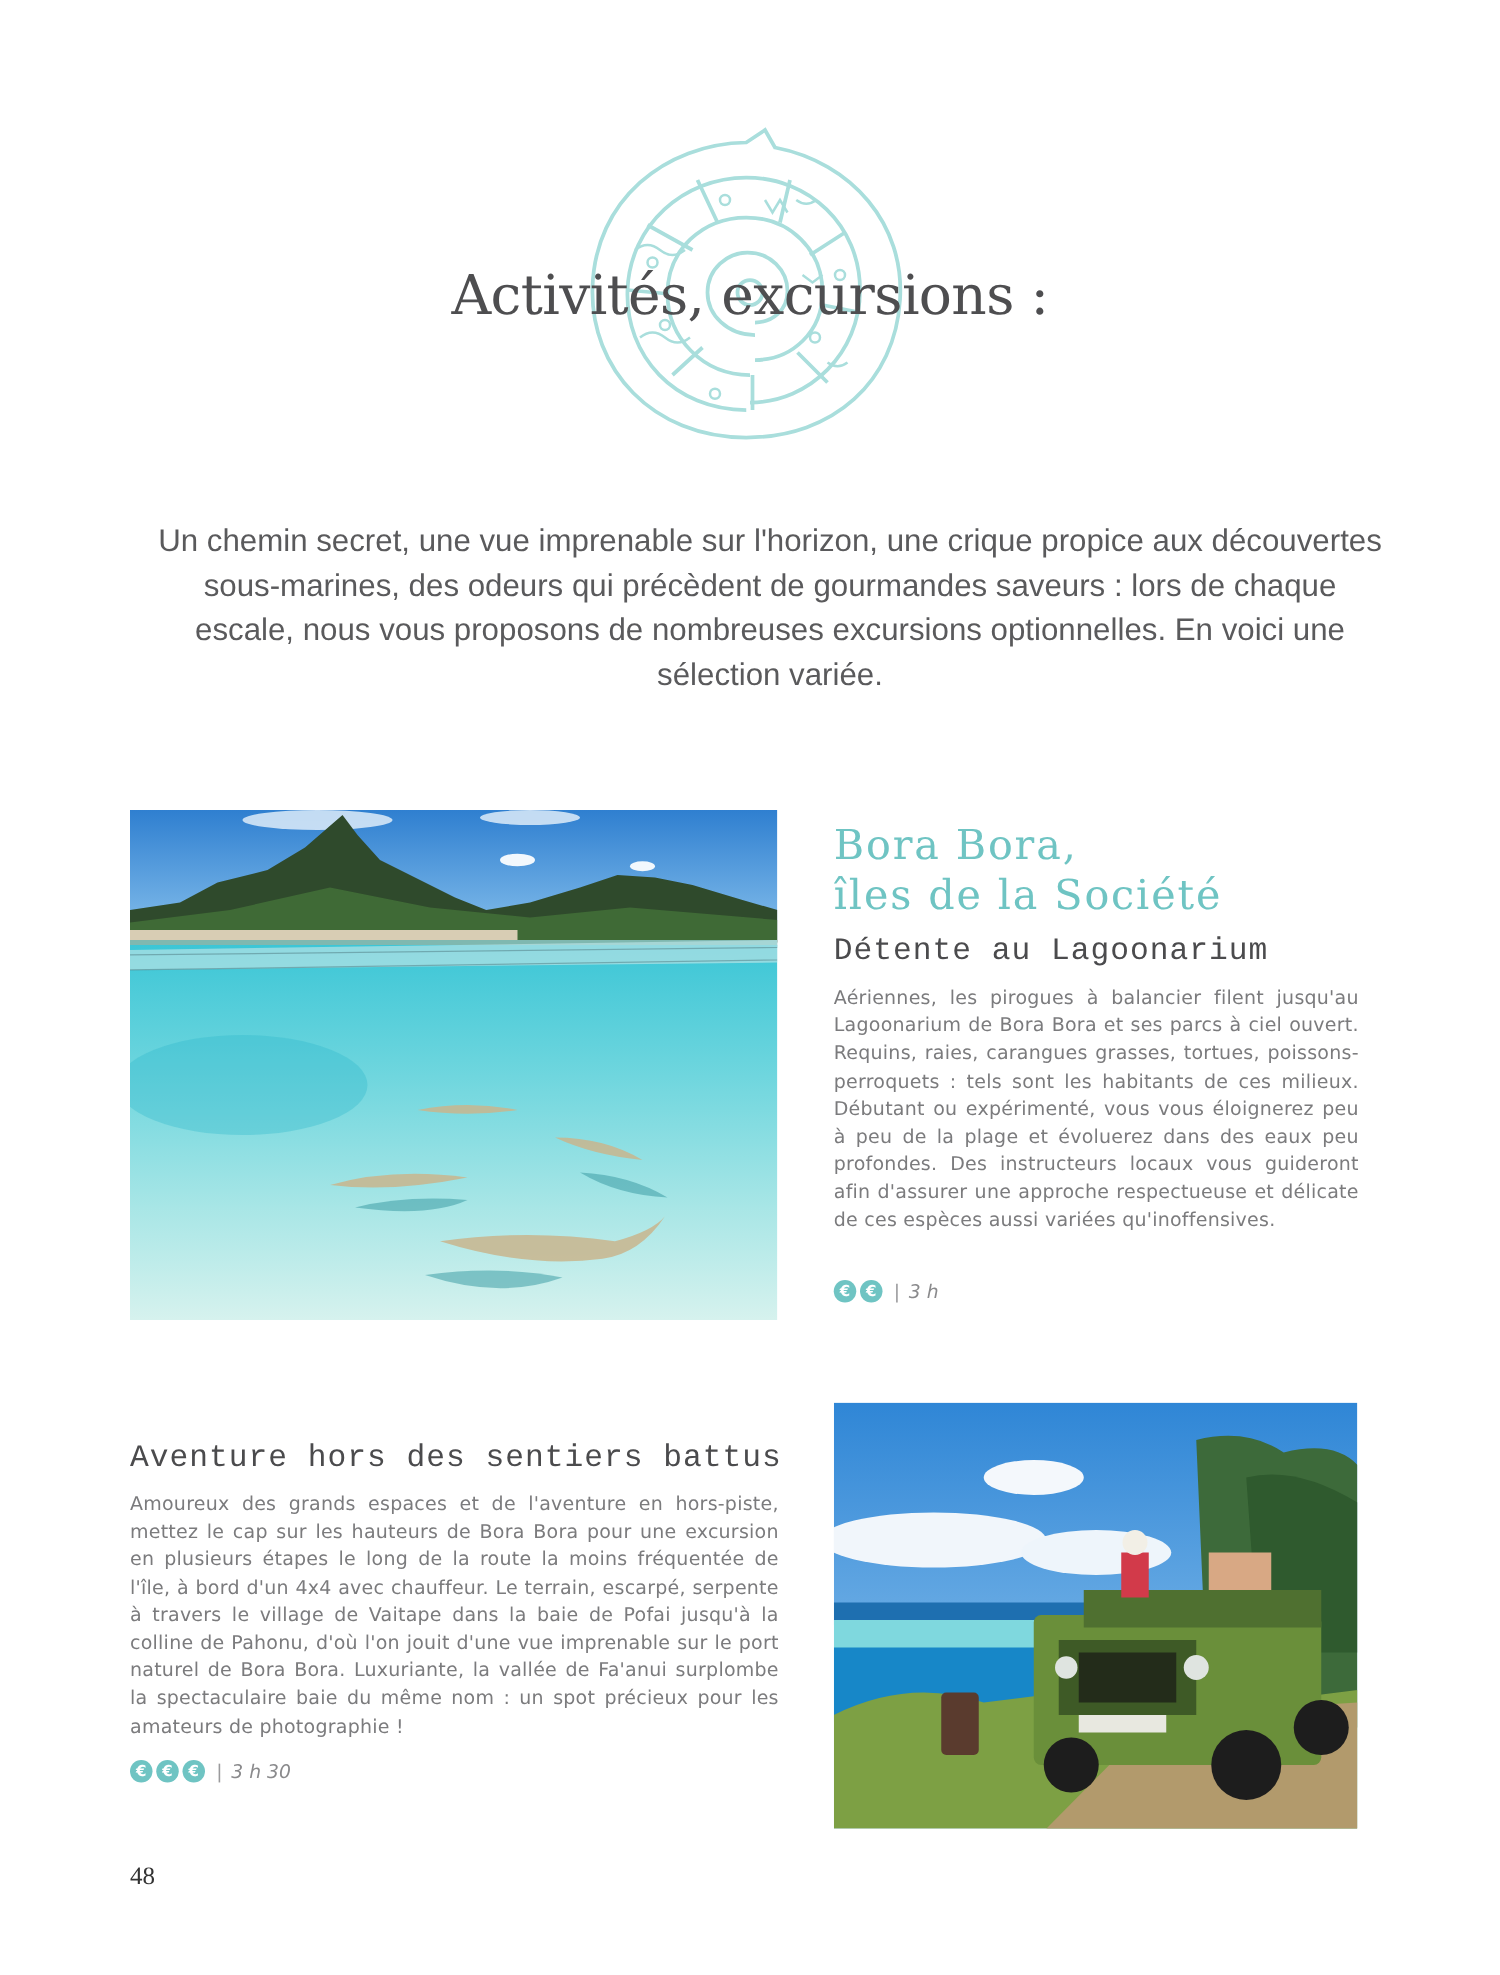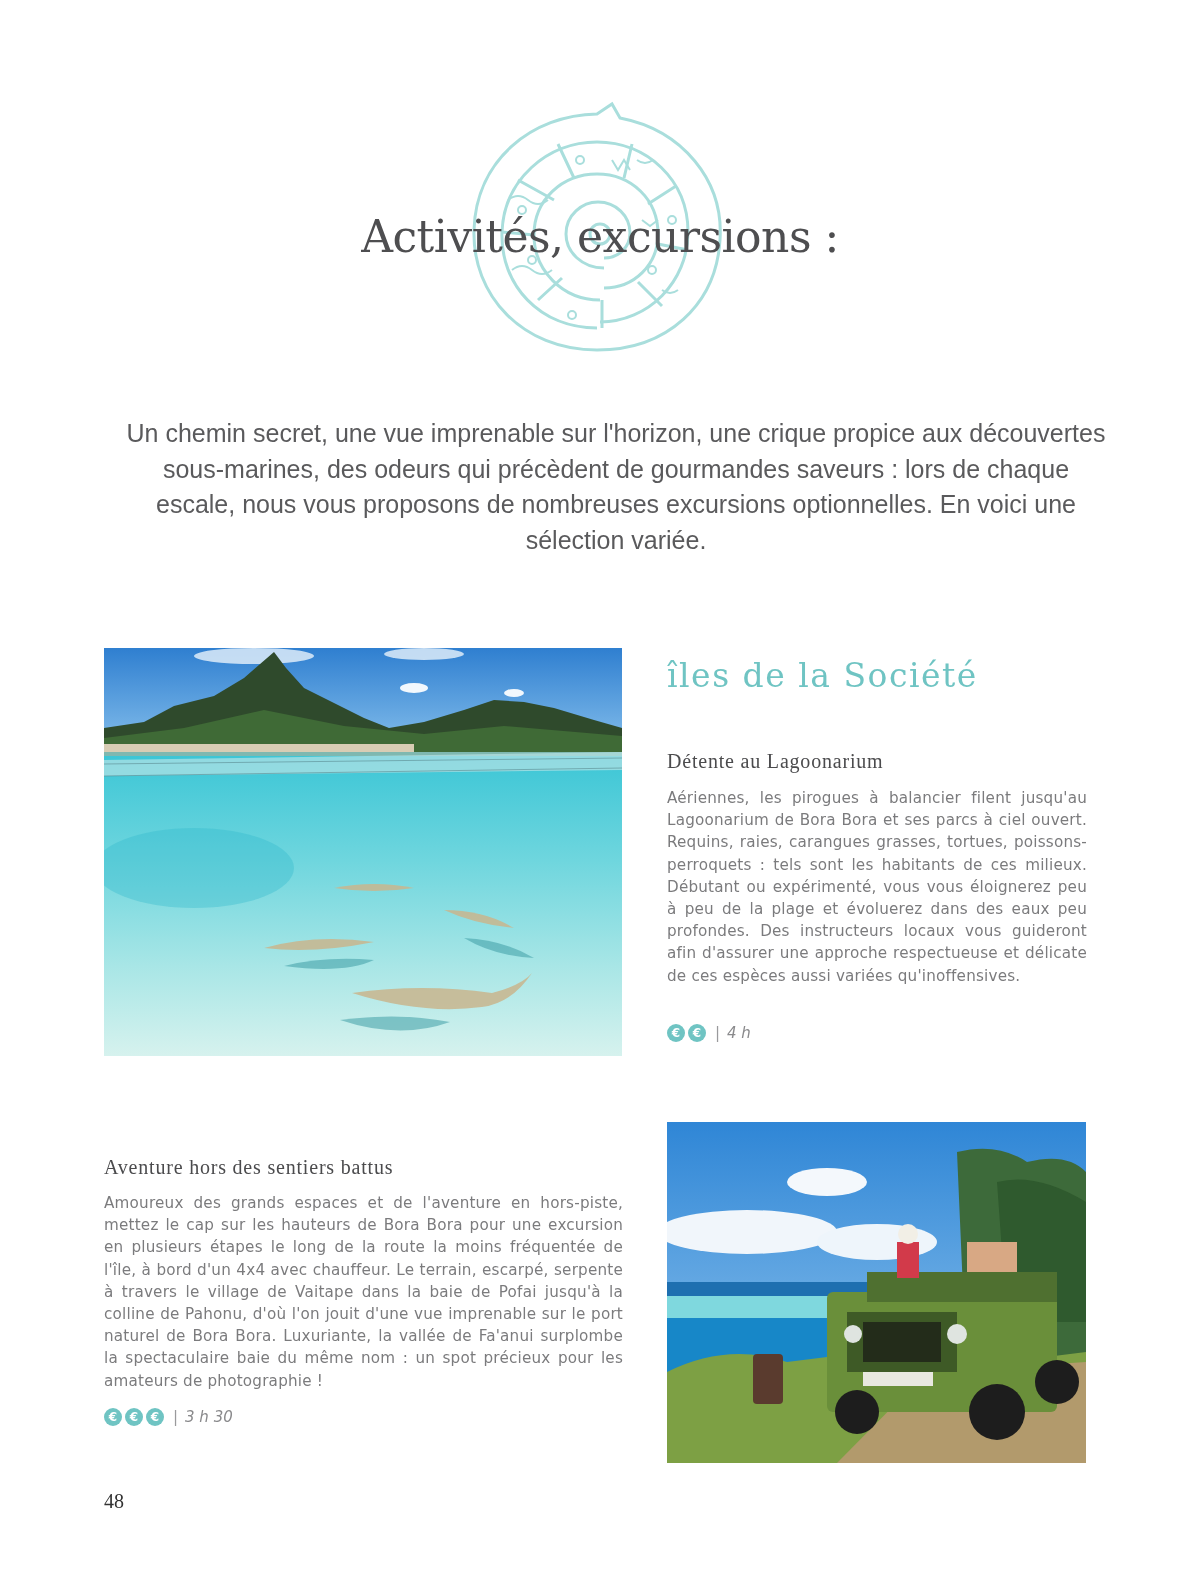--- a/index.html
+++ b/index.html
@@ -28,22 +28,22 @@
     .photo-jeep { left: 667px; top: 1122px; width: 419px; height: 341px; }
 
     
     .dest-title {
       position: absolute; left: 667px; top: 656px; margin: 0;
       font-family: "DejaVu Serif", serif; color: #6fc4c3; font-weight: normal;
       font-size: 33px; line-height: 40px; letter-spacing: 1.5px;
     }
     .dest-title span { display: block; }
     .activity-title {
-      position: absolute; margin: 0; font-family: Liberation Serif, serif; color: #4b4b4d;
-      font-size: 20px; line-height: 26px; letter-spacing: 0.8px; font-weight: normal;
+      position: absolute; margin: 0; font-family: Liberation Mono, monospace; color: #4b4b4d;
+      font-size: 25px; line-height: 26px; letter-spacing: 0.8px; font-weight: normal;
     }
     .act1-title { left: 667px; top: 748px; }
     .act2-title { left: 104px; top: 1154px; }
 
     .body-text {
       position: absolute; margin: 0; font-family: "DejaVu Sans", sans-serif; color: #7b7b7d;
       font-size: 15.2px; line-height: 22.2px; text-align: justify; letter-spacing: 0.2px;
     }
     .act1-body { left: 667px; top: 787px; width: 420px; }
     .act2-body { left: 104px; top: 1192px; width: 519px; }
@@ -138,30 +138,31 @@
       </g>
       <g fill="#3f9ea6" opacity="0.55">
         <path d="M180 318 q40 -10 90 -6 q-30 14 -90 6z"></path>
         <path d="M236 372 q60 -8 110 2 q-50 18 -110 -2z"></path>
         <path d="M360 290 q40 2 70 20 q-40 -2 -70 -20z"></path>
       </g>
     </svg>
   </div>
 
   <h2 class="dest-title">
+    <span>Bora Bora,</span>
     <span>îles de la Société</span>
   </h2>
 
   <h3 class="activity-title act1-title">Détente au Lagoonarium</h3>
   <p class="body-text act1-body">Aériennes, les pirogues à balancier filent jusqu'au Lagoonarium de Bora Bora et ses parcs à ciel ouvert. Requins, raies, carangues grasses, tortues, poissons-perroquets : tels sont les habitants de ces milieux. Débutant ou expérimenté, vous vous éloignerez peu à peu de la plage et évoluerez dans des eaux peu profondes. Des instructeurs locaux vous guideront afin d'assurer une approche respectueuse et délicate de ces espèces aussi variées qu'inoffensives.</p>
   <div class="meta act1-meta">
     <span class="euro">€</span>
     <span class="euro">€</span>
     <span class="sep">|</span>
-    <span>4 h</span>
+    <span>3 h</span>
   </div>
 
   <h3 class="activity-title act2-title">Aventure hors des sentiers battus</h3>
   <p class="body-text act2-body">Amoureux des grands espaces et de l'aventure en hors-piste, mettez le cap sur les hauteurs de Bora Bora pour une excursion en plusieurs étapes le long de la route la moins fréquentée de l'île, à bord d'un 4x4 avec chauffeur. Le terrain, escarpé, serpente à travers le village de Vaitape dans la baie de Pofai jusqu'à la colline de Pahonu, d'où l'on jouit d'une vue imprenable sur le port naturel de Bora Bora. Luxuriante, la vallée de Fa'anui surplombe la spectaculaire baie du même nom : un spot précieux pour les amateurs de photographie !</p>
   <div class="meta act2-meta">
     <span class="euro">€</span>
     <span class="euro">€</span>
     <span class="euro">€</span>
     <span class="sep">|</span>
     <span>3 h 30</span>

